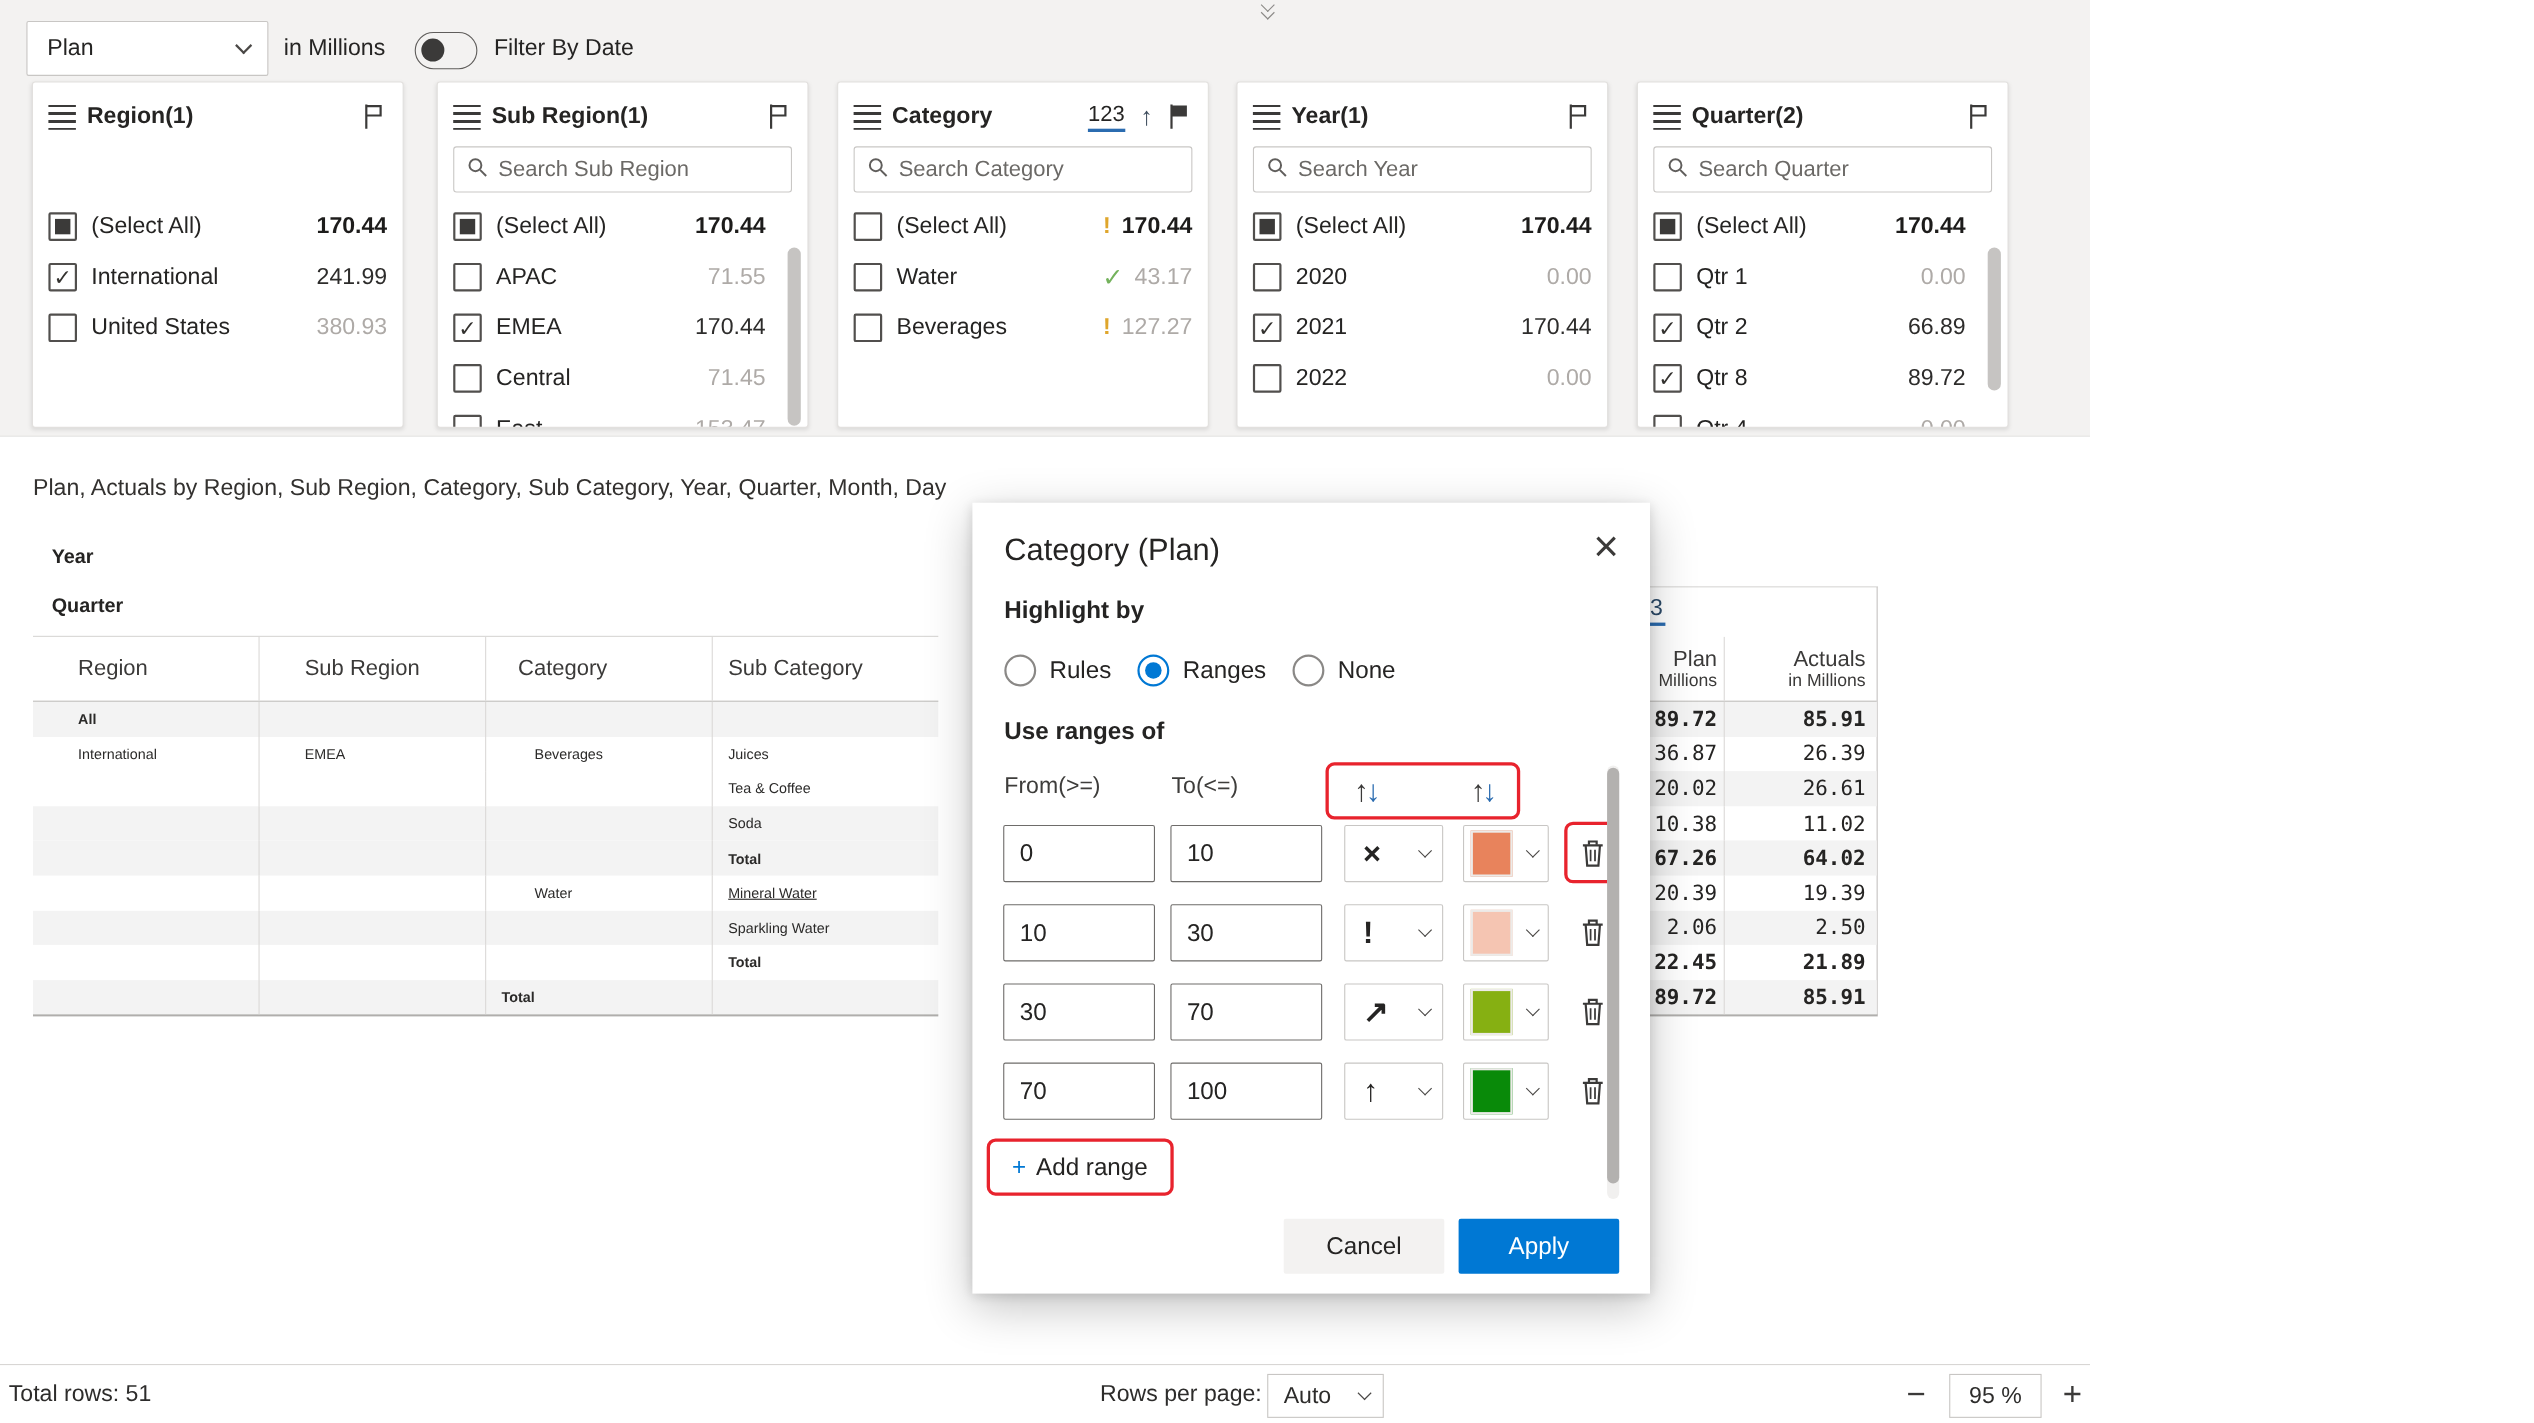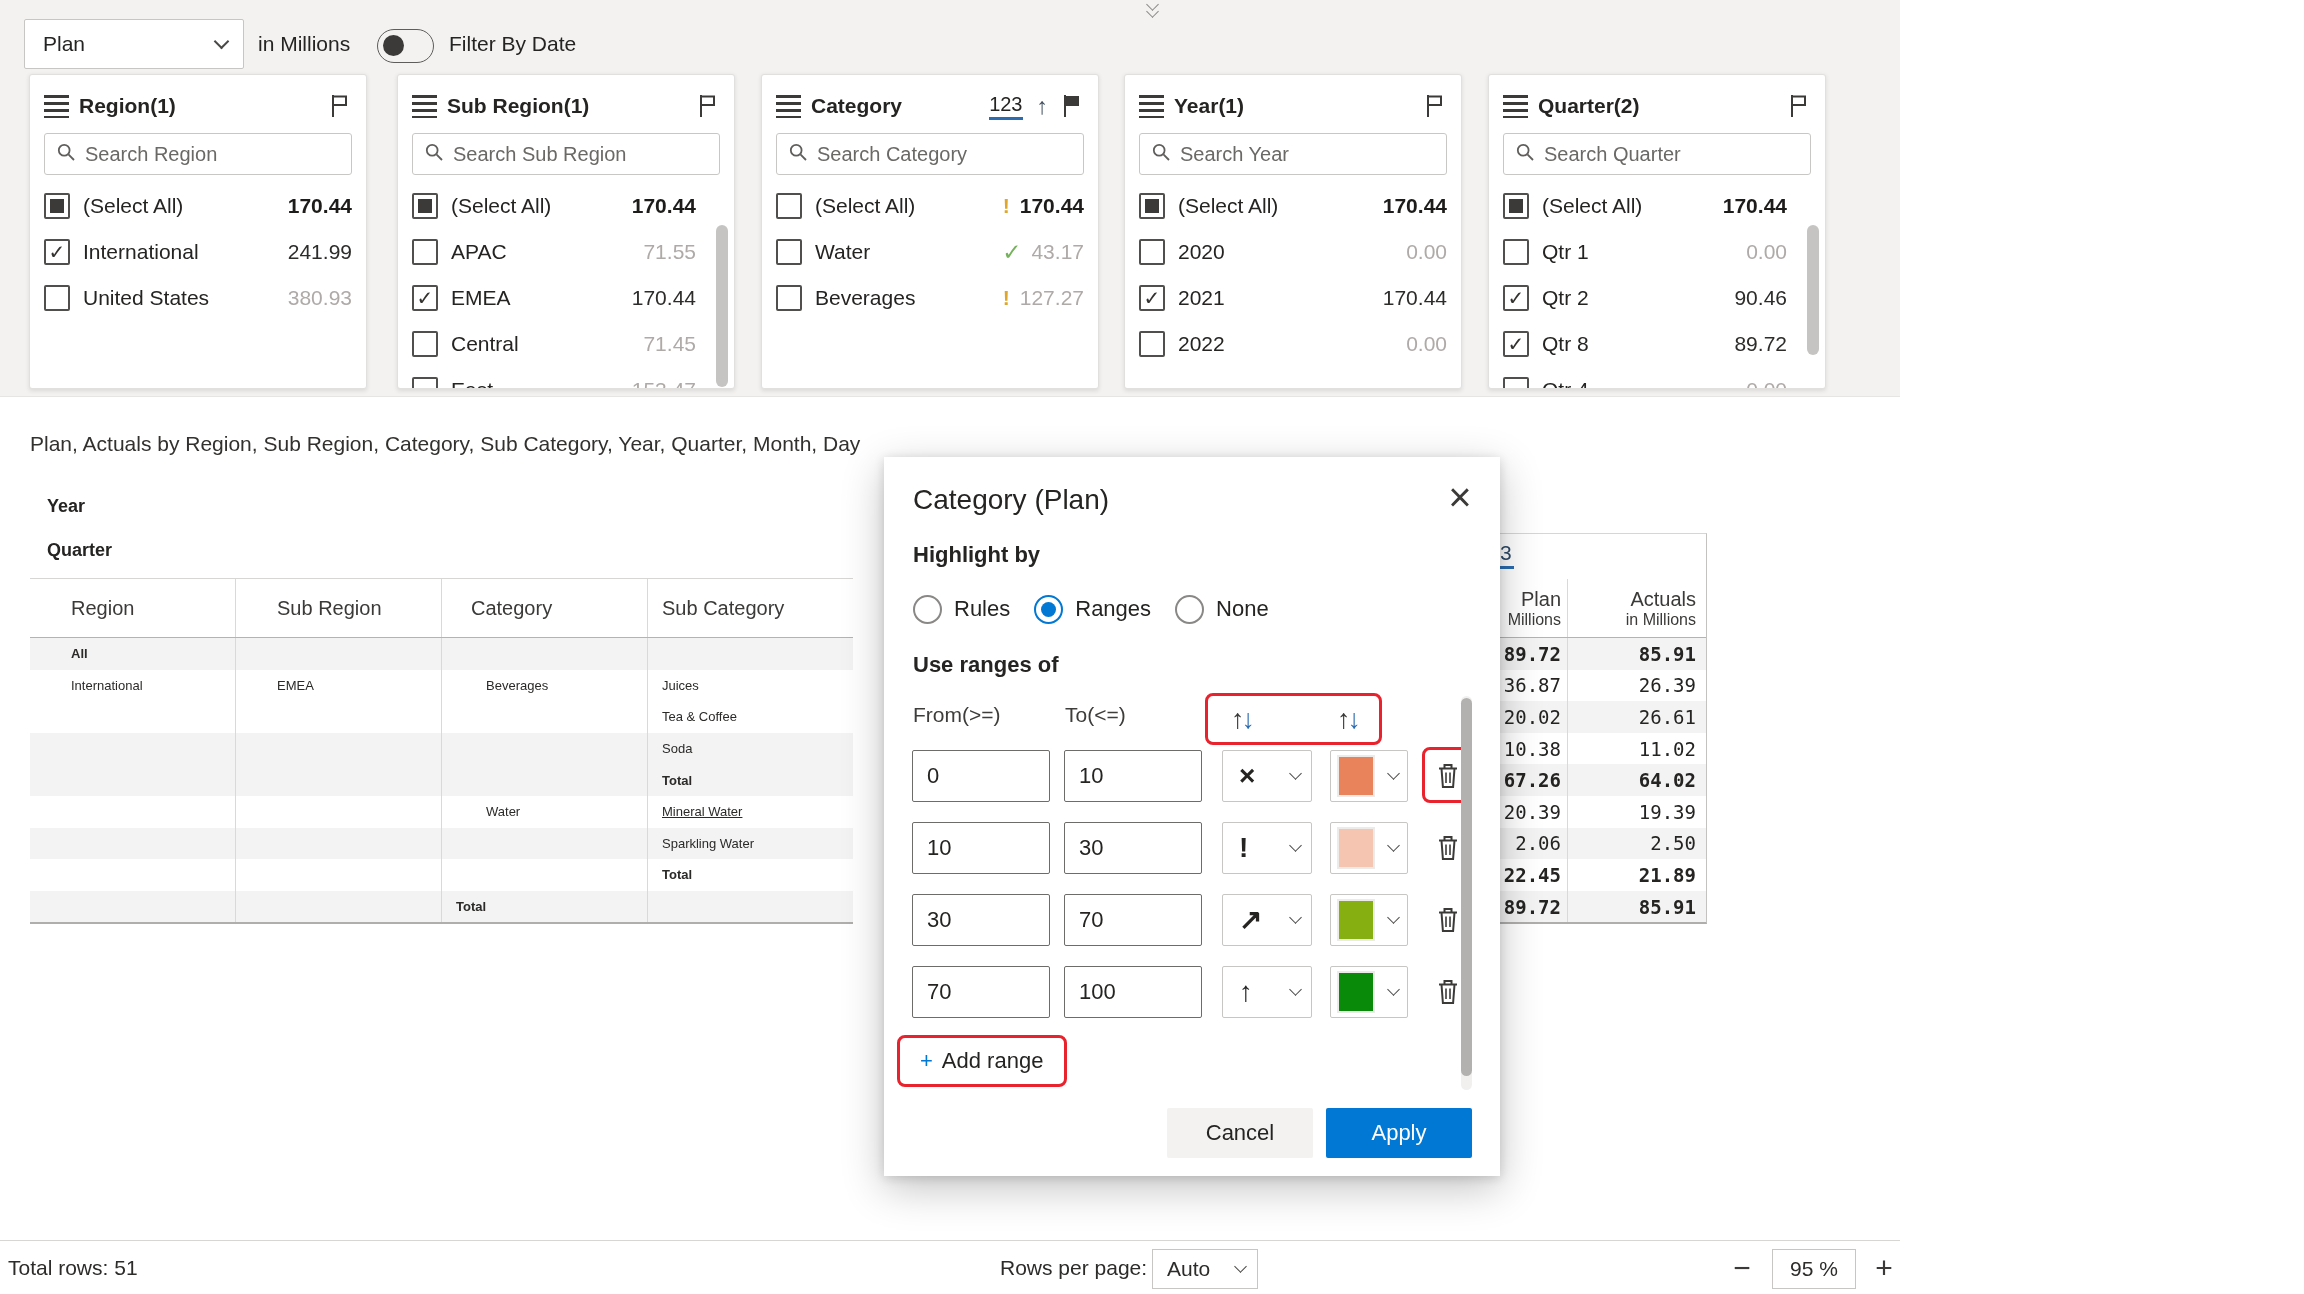--- a/index.html
+++ b/index.html
@@ -158,27 +158,20 @@
             <div class="burger"></div>
             <span class="card-title">Region(1)</span>
             <div class="head-spacer"></div>
             <span class="flag-btn">
               <svg width="24" height="26" viewBox="0 0 24 26">
                 <path d="M5 2v22" stroke="#3b3a39" stroke-width="2"></path>
                 <path d="M5 3.5h13v8.5H5" fill="none" stroke="#3b3a39" stroke-width="2"></path>
               </svg>
             </span>
           </div>
-          <div class="searchbox">
-            <span><svg width="20" height="20" viewBox="0 0 20 20">
-                <circle cx="8.2" cy="8.2" r="5.4" fill="none" stroke="#605e5c" stroke-width="1.8"></circle>
-                <line x1="12.4" y1="12.4" x2="18" y2="18" stroke="#605e5c" stroke-width="1.8"></line>
-              </svg></span>
-            <input type="text" placeholder="Search Region" style="">
-          </div>
           <div class="card-list">
             <div class="item">
               <span class="cb partial"></span>
               <span class="lbl">(Select All)</span>
               <span class="stat">
                 <span class="val bold">170.44</span>
               </span>
             </div>
             <div class="item">
               <span class="cb checked"></span>
@@ -383,21 +376,21 @@
               <span class="cb unchecked"></span>
               <span class="lbl">Qtr 1</span>
               <span class="stat">
                 <span class="val gray">0.00</span>
               </span>
             </div>
             <div class="item">
               <span class="cb checked"></span>
               <span class="lbl">Qtr 2</span>
               <span class="stat">
-                <span class="val dark">90.46</span>
+                <span class="val dark">66.89</span>
               </span>
             </div>
             <div class="item">
               <span class="cb checked"></span>
               <span class="lbl">Qtr 8</span>
               <span class="stat">
                 <span class="val dark">89.72</span>
               </span>
             </div>
             <div class="item">

